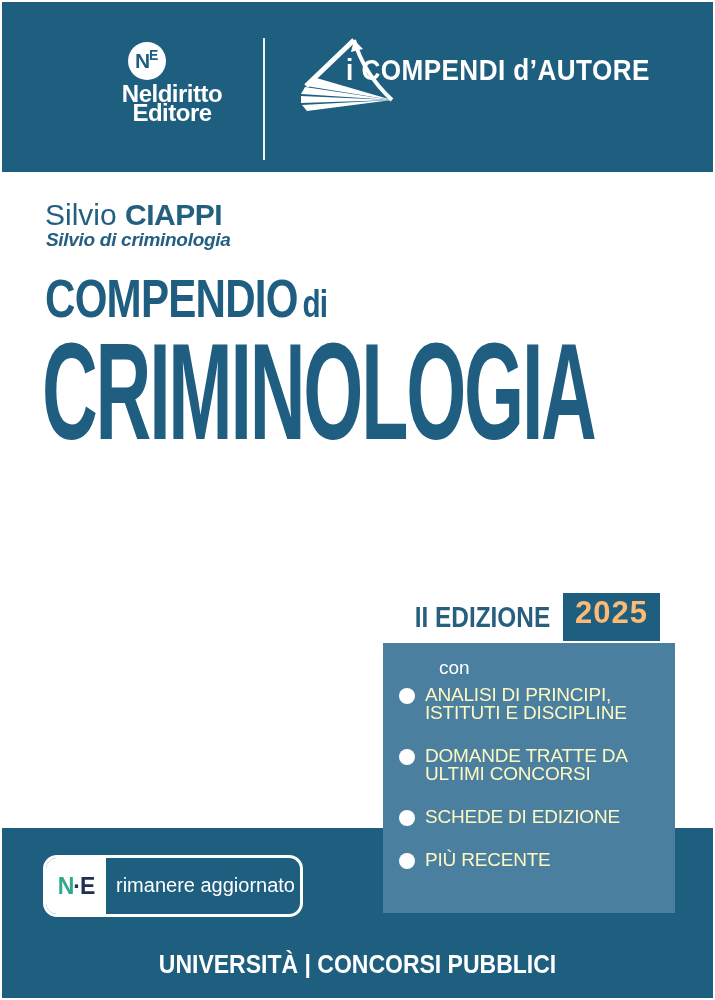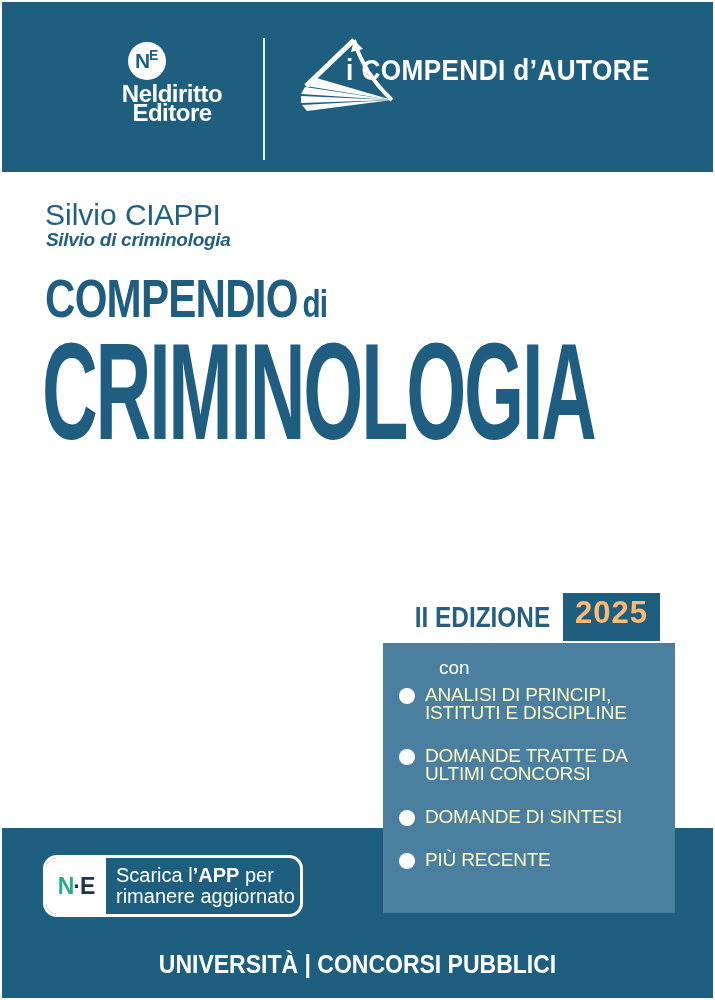--- a/index.html
+++ b/index.html
@@ -15,21 +15,21 @@
   .publisher-name{position:absolute;left:85px;top:82px;width:170px;text-align:center;
                   color:#ffffff;font-size:24px;font-weight:700;line-height:19px;letter-spacing:-0.5px;}
   .header-divider{position:absolute;left:261px;top:36px;width:2px;height:122px;background:rgba(255,255,255,0.9);}
   .book-icon{position:absolute;left:290px;top:34px;width:110px;height:80px;}
   .series-title{position:absolute;left:344px;top:52px;color:#ffffff;font-size:29px;font-weight:800;
                 white-space:nowrap;transform:scaleX(0.9);transform-origin:left center;letter-spacing:0.5px;}
 
   
   .author-line{position:absolute;left:45px;top:198px;color:#236080;font-size:30px;white-space:nowrap;}
   .author-first{font-weight:400;}
-  .author-last{font-weight:400;letter-spacing:-0.5px;}
+  .author-last{font-weight:700;letter-spacing:-0.5px;}
   .author-role{position:absolute;left:46px;top:229px;color:#236080;font-size:19px;
                font-style:italic;font-weight:700;letter-spacing:-0.3px;}
 
   
   .title-line1{position:absolute;left:45px;top:271px;color:#1F5E80;font-size:54px;font-weight:700;
                line-height:1;white-space:nowrap;transform:scaleX(0.78);transform-origin:left top;
                letter-spacing:-1px;}
   .title-line1 .title-small{font-size:38px;font-weight:700;margin-left:6px;}
   .title-line2{position:absolute;left:42px;top:322px;color:#1F5E80;font-size:138px;font-weight:800;
                line-height:1;white-space:nowrap;transform:scaleX(0.56);transform-origin:left top;
@@ -133,38 +133,37 @@
       <span class="bullet-dot"></span>
       <div class="feature-text">
         <div>DOMANDE TRATTE DA</div>
         <div>ULTIMI CONCORSI</div>
       </div>
     </div>
 
     <div class="feature-item">
       <span class="bullet-dot"></span>
       <div class="feature-text">
-        <div>DOMANDE DI SINTESI</div>
+        <div>SCHEDE DI EDIZIONE</div>
         <div></div>
       </div>
     </div>
 
     <div class="feature-item">
       <span class="bullet-dot"></span>
       <div class="feature-text">
         <div>PIÙ  RECENTE</div>
       </div>
     </div>
   </div>
 
   <div class="app-badge">
     <div class="app-badge-left">
       <span class="ne-logo"><span class="ne-n">N</span><span class="ne-dot">·</span><span class="ne-e">E</span></span>
     </div>
     <div class="app-badge-right">
-      <div><span>Scarica l</span><span class="app-bold">’APP</span><span> per</span></div>
       <div>rimanere aggiornato</div>
     </div>
   </div>
 
   <div class="footer-caption">UNIVERSITÀ | CONCORSI PUBBLICI</div>
 
 </div>
 
 </body></html>

